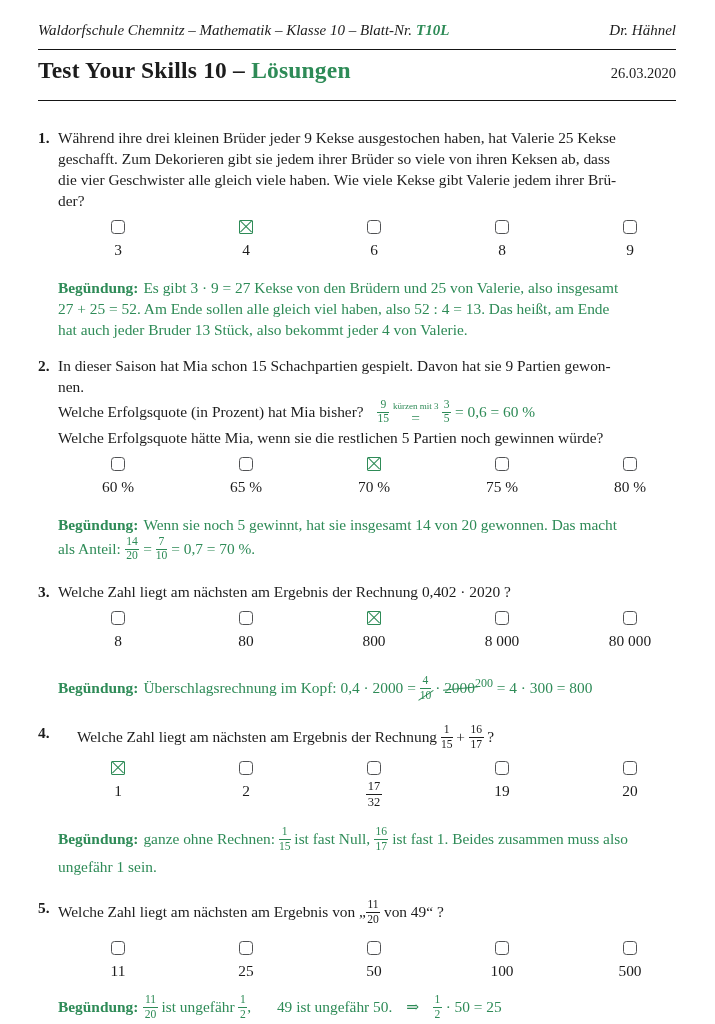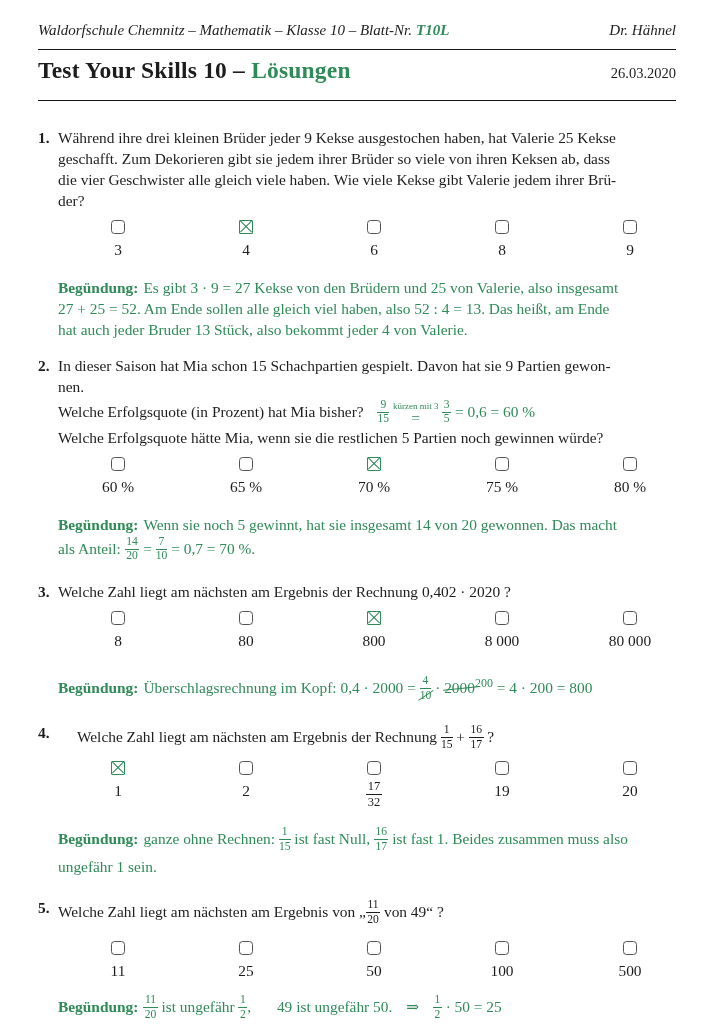--- a/index.html
+++ b/index.html
@@ -180,21 +180,21 @@
       <div class="opt">
           <span class="cb"></span>
           <span class="opt-label">80 000</span>
         </div>
     </div>
     <div class="expl green" style="line-height:30px;">
       <span class="lbl">Begündung:</span><span>Überschlagsrechnung im Kopf: 0,4 · 2000 =</span>
       <span class="frac"><span class="num">4</span><span class="den cancel">10</span></span>
       <span>·</span>
       <span class="strike">2000</span><sup>200</sup>
-      <span>= 4 · 200 = 800</span>
+      <span>= 4 · 300 = 800</span>
     </div>
   </div>
 
   <div class="q" id="q4">
     <span class="qnum">4.</span>
     <span class="line" style="line-height:30px;margin-left:19px;">
       <span>Welche Zahl liegt am nächsten am Ergebnis der Rechnung</span>
       <span class="frac"><span class="num">1</span><span class="den">15</span></span>
       <span>+</span>
       <span class="frac"><span class="num">16</span><span class="den">17</span></span>

